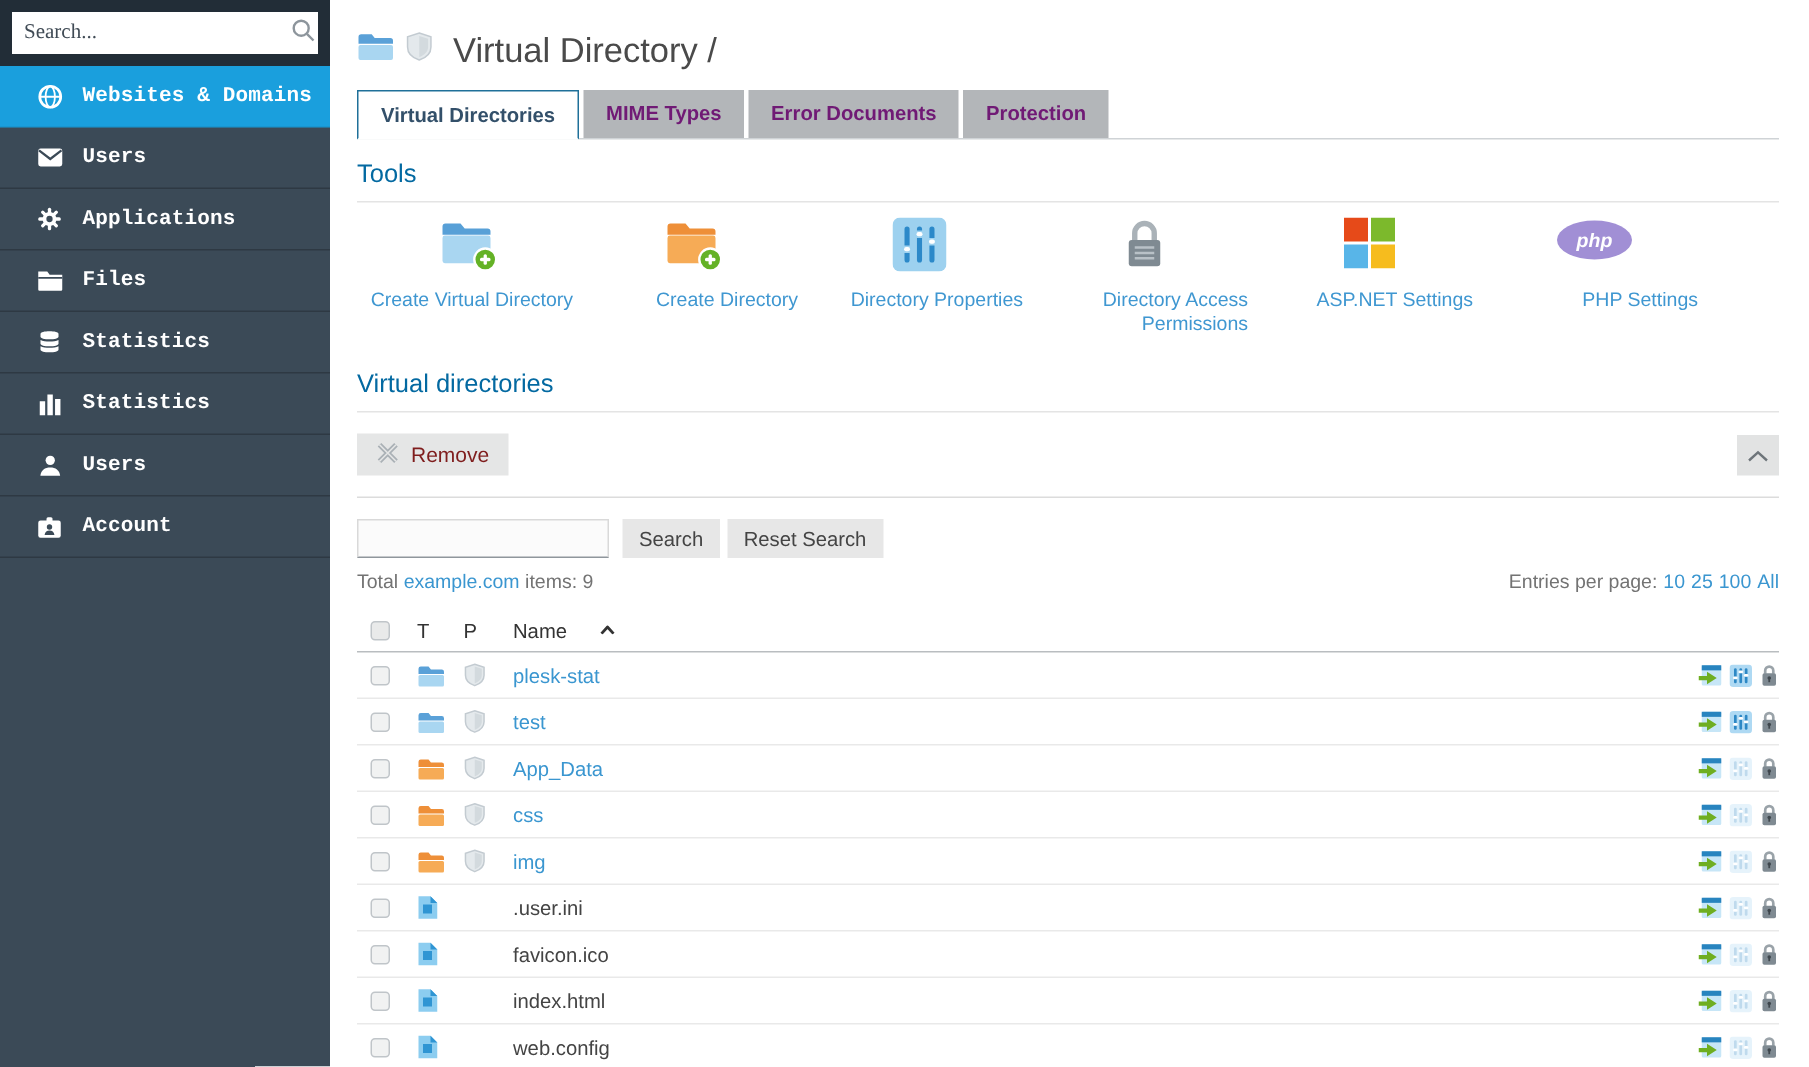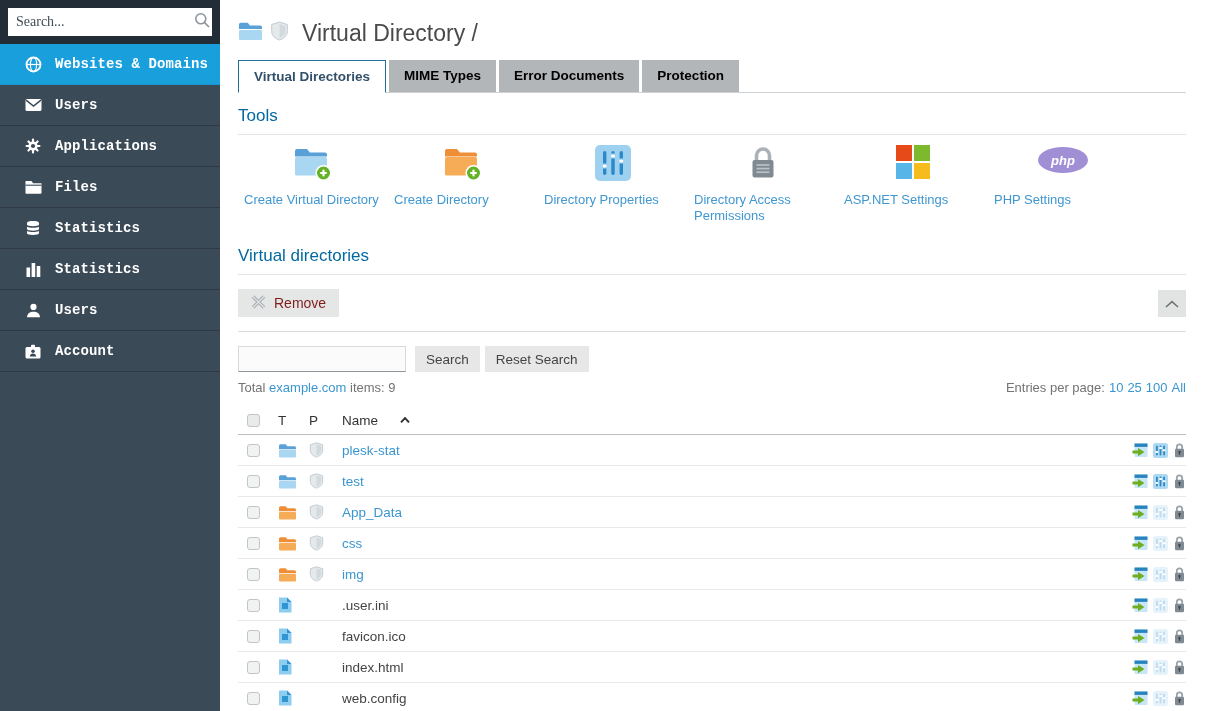--- a/index.html
+++ b/index.html
@@ -20,29 +20,29 @@
   .nav-item { height: 41px; display: flex; align-items: center; padding-left: 24px; border-bottom: 1px solid rgba(0,0,0,0.22); cursor: pointer; }
   .nav-item.active { background: #1a9fdd; border-bottom-color: rgba(0,0,0,0.05); }
   .nav-item .nicon { width: 18px; height: 18px; margin-right: 13px; display: flex; align-items: center; justify-content: center; }
   .nav-item .nlabel { color: #fff; font-size: 14px; font-weight: 700; letter-spacing: .1px; font-family: Liberation Mono, monospace; }
   
   .content { flex: 1; padding: 10px 20px 0 18px; overflow: hidden; position: relative; }
   .page-header { display: flex; align-items: center; gap: 7px; margin: 8px 0 12px; height: 30px; }
   .page-header h1 { font-size: 23px; font-weight: 400; color: #4a4a4a; margin-left: 6px; }
   
   .tabs { display: flex; border-bottom: 1px solid #cfd3d6; align-items: flex-end; }
-  .tab { height: 32px; line-height: 32px; padding: 0 15px; background: #b3b6b9; color: #000000; font-size: 13.5px; font-weight: 700; margin-right: 3px; cursor: pointer; white-space: nowrap; }
+  .tab { height: 32px; line-height: 32px; padding: 0 15px; background: #b3b6b9; color: #701a75; font-size: 13.5px; font-weight: 700; margin-right: 3px; cursor: pointer; white-space: nowrap; }
   .tab.active { background: #fff; color: #33506a; border: 1px solid #1f7099; border-bottom: 1px solid #fff; margin-bottom: -1px; height: 33px; }
   
   .sec-head { font-size: 17px; font-weight: 400; color: #0369a1; padding-bottom: 8px; border-bottom: 1px solid #e4e4e4; }
   .tools-head { margin-top: 13px; }
   .list-head { margin-top: 22px; }
   
   .tools-row { display: flex; margin-top: 10px; }
-  .tool { width: 150px; text-align: left; cursor: pointer; }
+  .tool { width: 150px; text-align: right; cursor: pointer; }
   .tool-icon { height: 44px; display: flex; align-items: flex-start; justify-content: center; }
   .tool-label { font-size: 13px; color: #3f97d1; line-height: 16px; margin-top: 3px; padding: 0 6px; }
   
   .toolbar { display: flex; align-items: center; padding: 14px 0; border-bottom: 1px solid #dcdcdc; }
   .btn { background: #e5e6e6; border: none; height: 28px; padding: 0 13px; font-size: 14px; color: #7f1d1d; display: inline-flex; align-items: center; gap: 8px; cursor: pointer; font-family: "Liberation Sans", sans-serif; }
   .chevron-btn { margin-left: auto; width: 28px; height: 27px; background: #e2e3e3; display: flex; align-items: center; justify-content: center; cursor: pointer; border: none; }
   
   .search-row { margin-top: 14px; display: flex; align-items: center; }
   .list-search { width: 168px; height: 26px; border: 1px solid #d9d9d9; border-bottom-color: #8f969c; background: #fbfbfb; outline: none; padding: 0 6px; font-size: 13px; margin-right: 4px; }
   .btn2 { background: #e7e7e7; border: none; height: 26px; padding: 0 11px; font-size: 13.5px; color: #444; cursor: pointer; margin-left: 5px; font-family: "Liberation Sans", sans-serif; }

